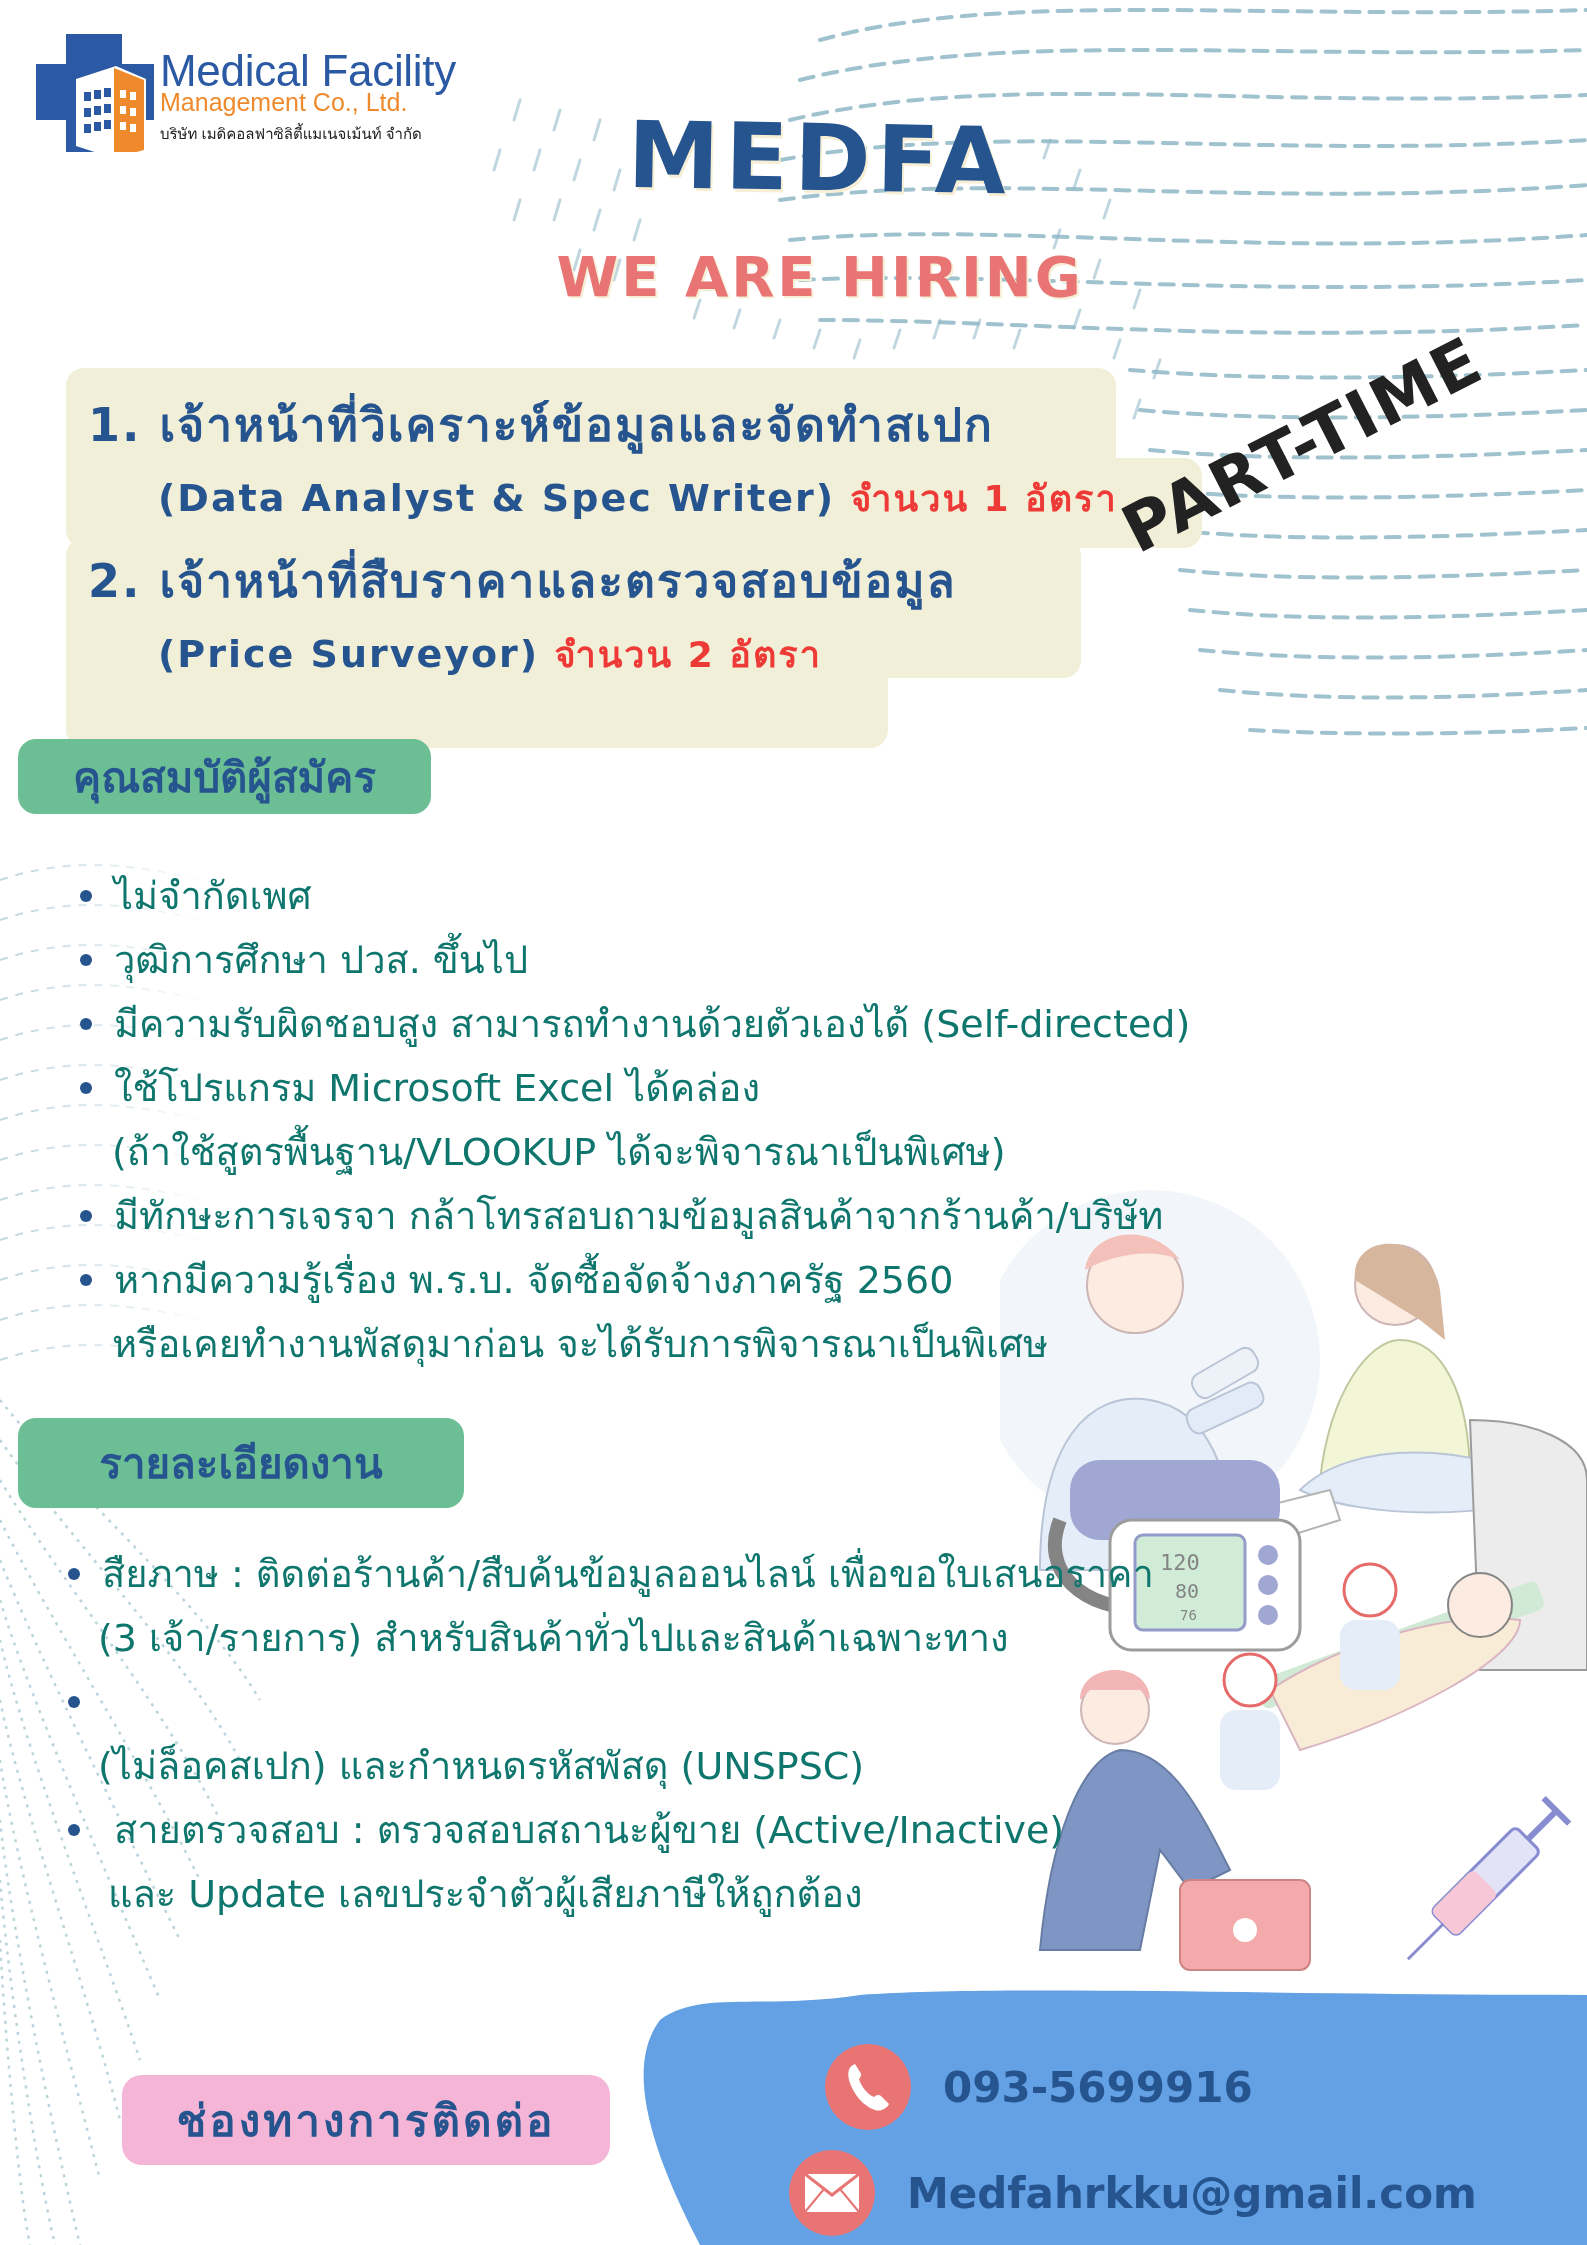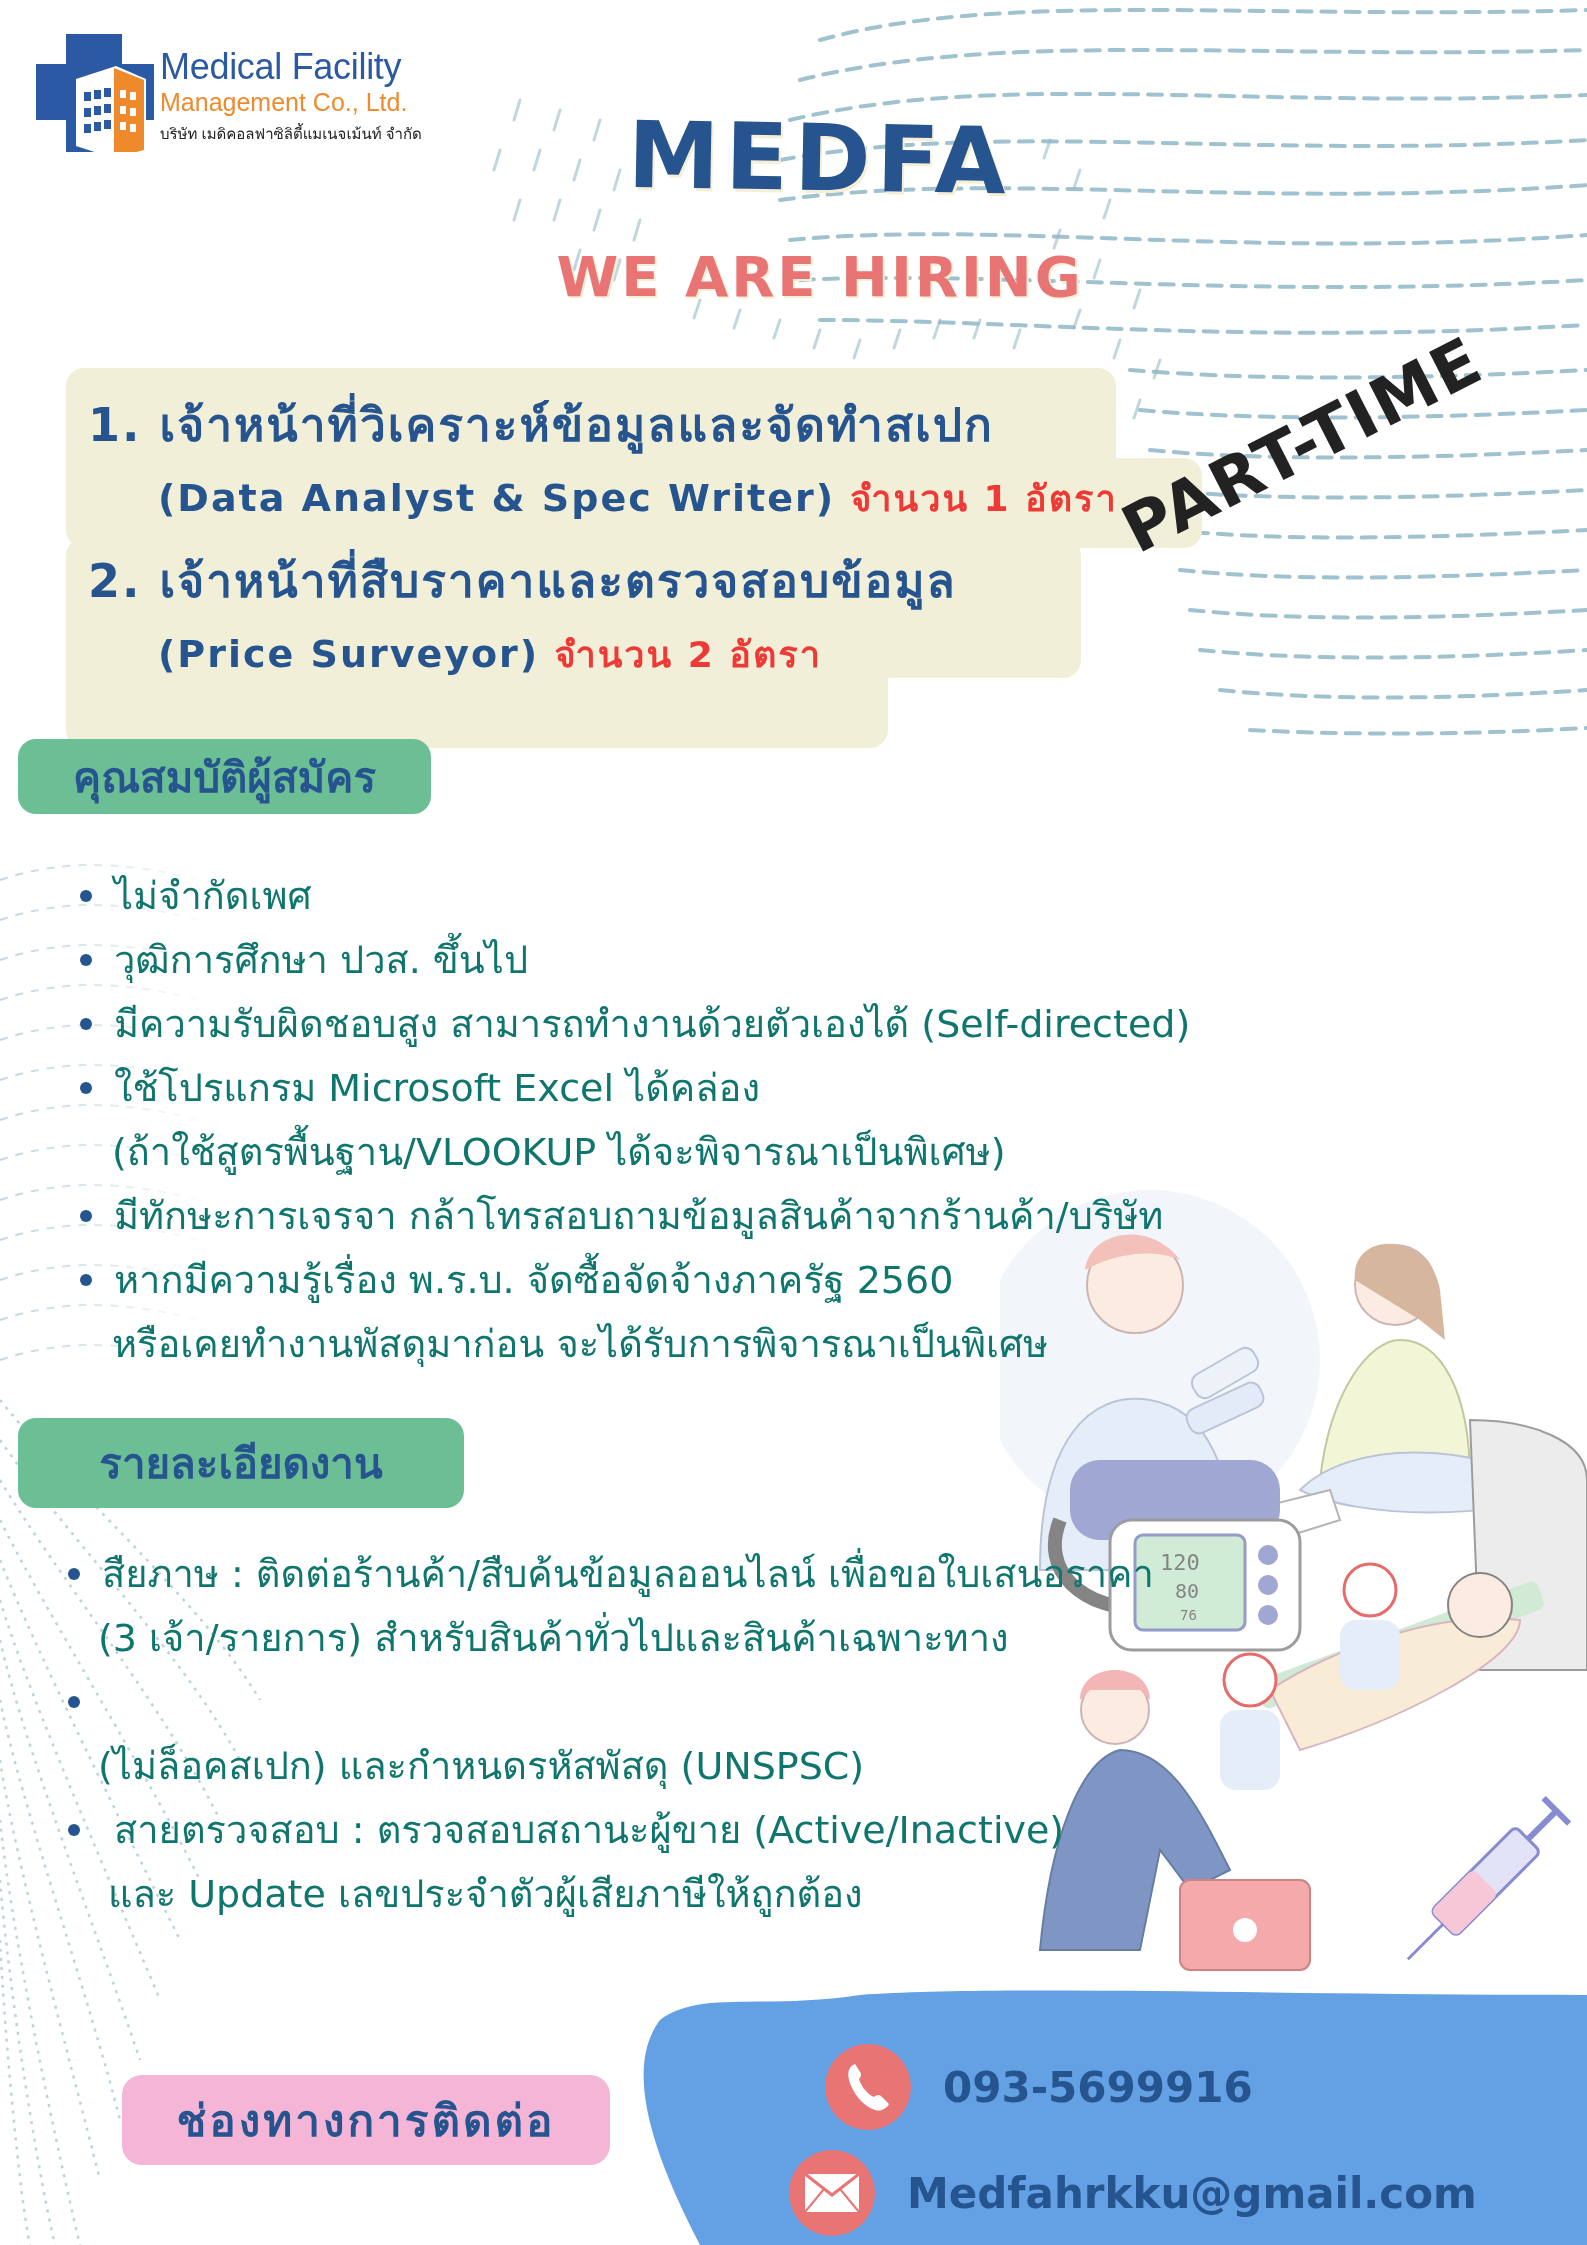--- a/index.html
+++ b/index.html
@@ -4,21 +4,21 @@
   <style>
     * { box-sizing: border-box; margin: 0; padding: 0; }
     html, body { width: 1587px; height: 2245px; overflow: hidden; background: #ffffff; }
     body { position: relative; font-family: "DejaVu Sans", sans-serif; color: #26548f; }
 
     .bg-svg { position: absolute; left: 0; top: 0; width: 1587px; height: 2245px; z-index: 0; pointer-events: none; }
 
     
     .logo { position: absolute; left: 36px; top: 30px; width: 400px; height: 130px; z-index: 3; }
     .logo-mark { position: absolute; left: 0; top: 4px; width: 118px; height: 118px; }
-    .logo-title { position: absolute; left: 124px; top: 16px; font-family: "Liberation Sans", sans-serif; font-size: 36px; color: #2b59a3; letter-spacing: -0.3px; white-space: nowrap; }
+    .logo-title { position: absolute; left: 124px; top: 16px; font-family: "Liberation Sans", sans-serif; font-size: 44px; color: #2b59a3; letter-spacing: -0.3px; white-space: nowrap; }
     .logo-sub { position: absolute; left: 124px; top: 58px; font-family: "Liberation Sans", sans-serif; font-size: 25px; color: #ef8a2c; white-space: nowrap; }
     .logo-thai { position: absolute; left: 124px; top: 92px; font-family: "Liberation Sans", sans-serif; font-size: 15px; color: #222; white-space: nowrap; }
 
     
     .brand { position: absolute; left: 620px; top: 105px; width: 400px; text-align: center; font-family: "DejaVu Sans", sans-serif; font-weight: bold; font-size: 92px; color: #26548f; letter-spacing: 6px; z-index: 3; text-shadow: 2px 3px 0 #f6efd6; transform: rotate(1deg); }
     .hiring { position: absolute; left: 540px; top: 244px; width: 560px; text-align: center; font-family: "DejaVu Sans", sans-serif; font-weight: bold; font-size: 56px; color: #e87474; letter-spacing: 3px; z-index: 3; text-shadow: 2px 2px 0 #f6efd6; }
 
     
     .positions { position: absolute; left: 66px; top: 368px; z-index: 3; }
     .pos-bg1 { position: absolute; left: 0; top: 0; width: 1050px; height: 170px; background: #f2efd8; border-radius: 18px; }

